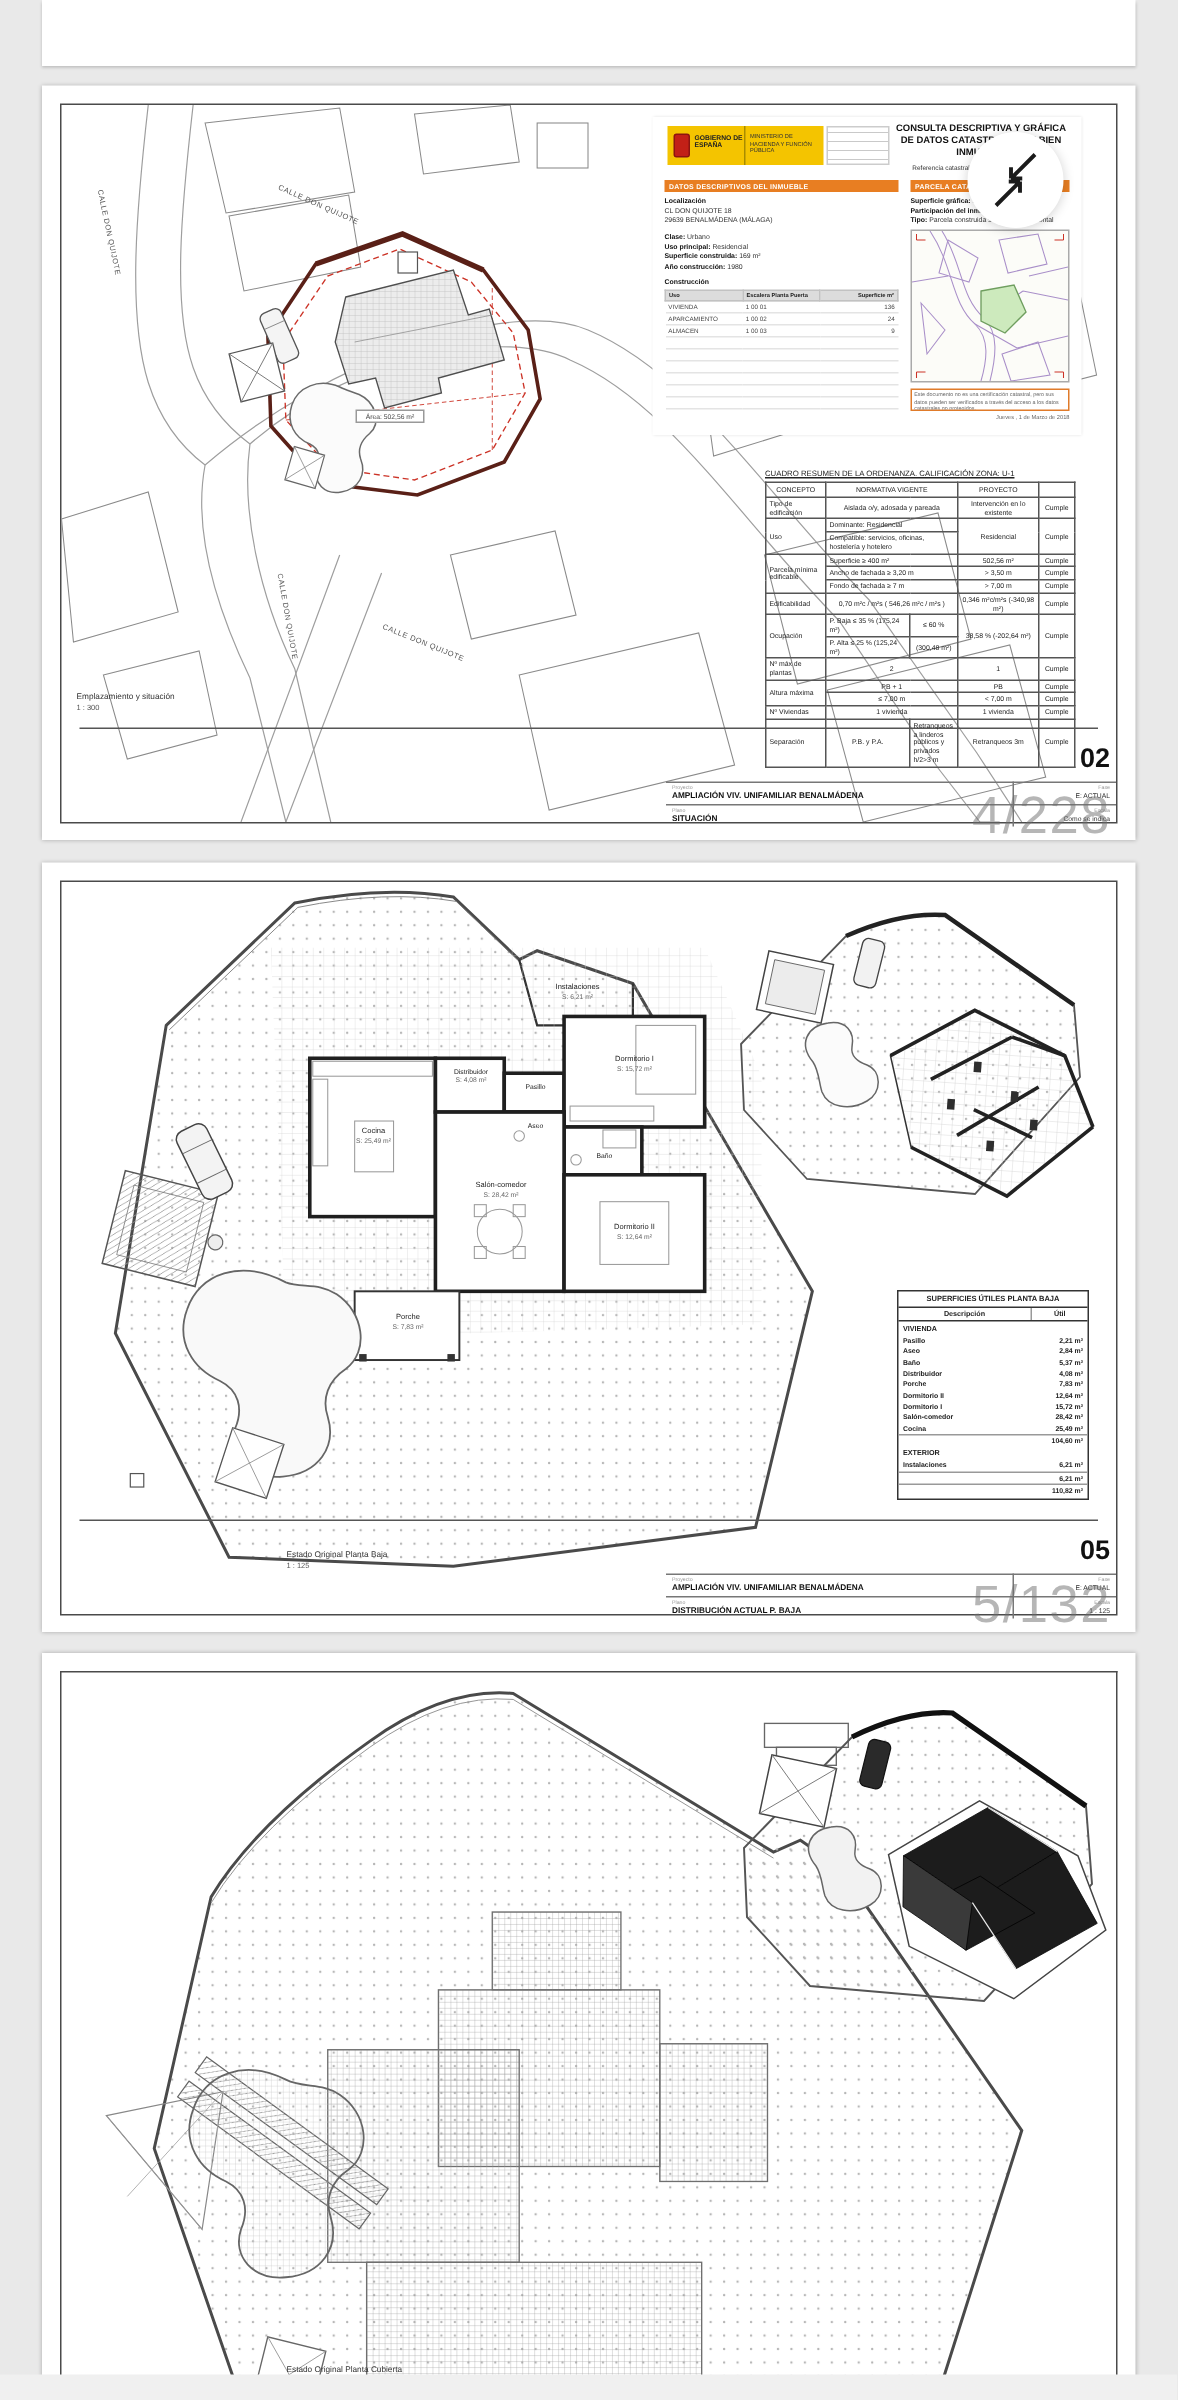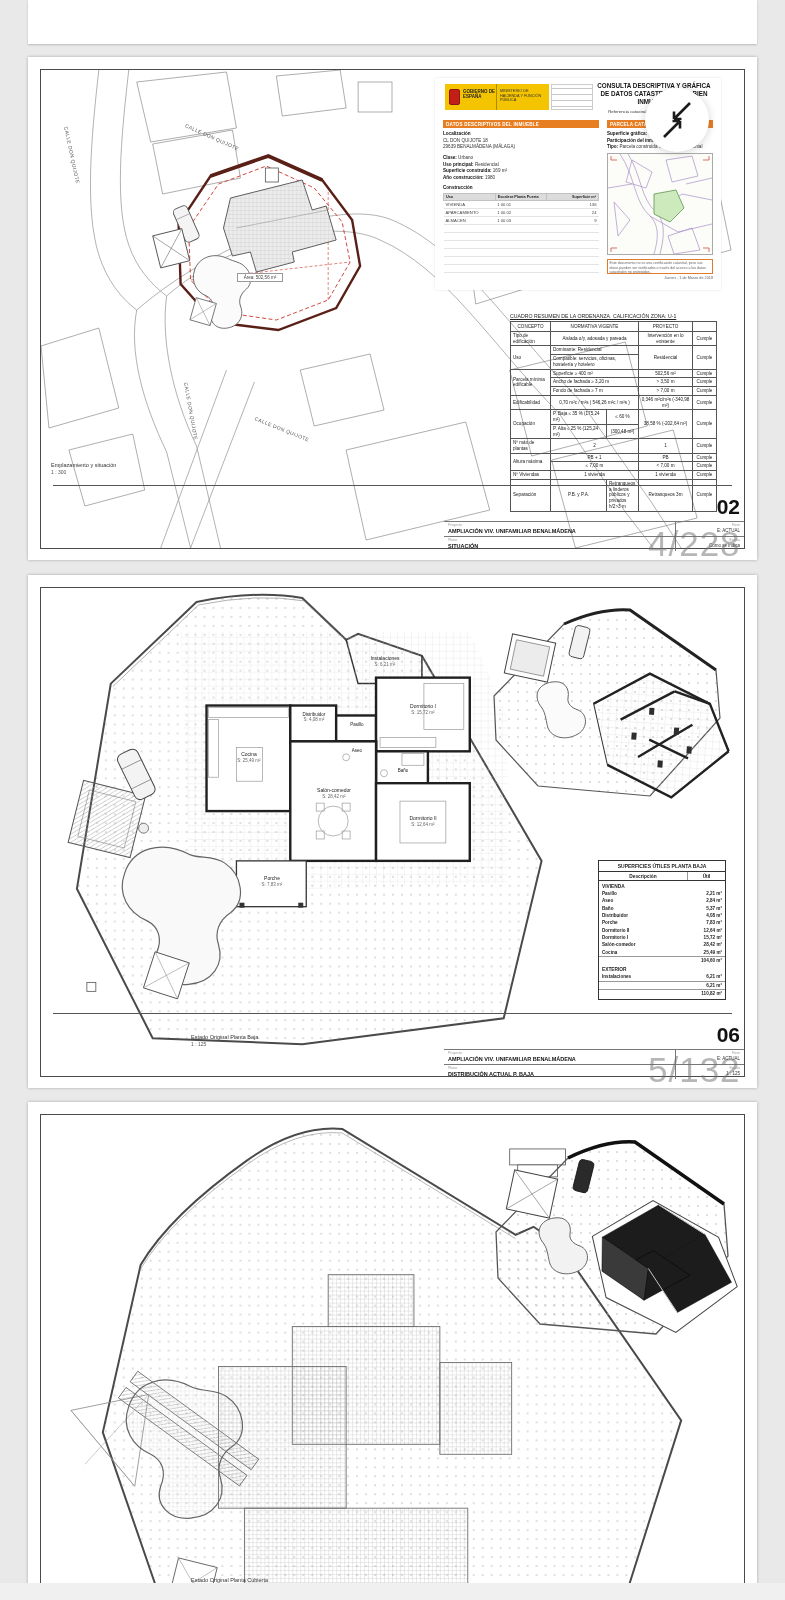--- a/index.html
+++ b/index.html
@@ -17,21 +17,21 @@
 .drw{position:absolute;left:0;top:0;width:100%;height:100%}
 .lbl{position:absolute;font-size:5px;color:#555;white-space:nowrap;letter-spacing:.4px}
 .cap{position:absolute;font-size:5.5px;color:#333;line-height:1.3}
 .cap .sc{font-size:5px;color:#555}
 .areabox{position:absolute;background:#fff;border:1px solid #999;font-size:4.5px;color:#444;text-align:center;padding:1px 2px;white-space:nowrap}
 .roomlbl{position:absolute;text-align:center;font-size:5px;color:#222;line-height:1.15;white-space:nowrap}
 .roomlbl .s{font-size:4.5px;color:#666;display:block}
 
 .striptop{position:absolute;left:12px;right:12px;border-top:1px solid #555}
 .tb{position:absolute;right:13px;bottom:9px;width:300px;height:54px}
-.tb .num{position:absolute;right:4px;top:-2px;font-size:21px;font-weight:bold;color:#111}
+.tb .num{position:absolute;right:4px;top:-2px;font-size:18px;font-weight:bold;color:#111}
 .tb .r1{position:absolute;left:0;right:0;top:24px;border-top:1px solid #777;height:15px}
 .tb .r2{position:absolute;left:0;right:0;top:39px;border-top:1px solid #777;height:15px}
 .tb .sl{position:absolute;font-size:3.5px;color:#999;top:1px;left:4px}
 .tb .sv{position:absolute;font-size:5.5px;color:#111;top:6px;left:4px;font-weight:bold;white-space:nowrap}
 .tb .rl{position:absolute;font-size:3.5px;color:#999;top:1px;right:4px}
 .tb .rv{position:absolute;font-size:4.5px;color:#333;top:6px;right:4px;white-space:nowrap}
 .tb .vdiv{position:absolute;right:68px;top:24px;bottom:0;border-left:1px solid #777}
 
 .badge{position:absolute;left:648px;font-size:35px;color:rgba(110,110,110,.5);z-index:20;letter-spacing:1px}
 .fab{position:absolute;left:617px;top:31px;width:64px;height:64px;border-radius:50%;background:#fff;box-shadow:0 1px 8px rgba(0,0,0,.18);z-index:10}
@@ -563,21 +563,21 @@
         <span class="n"></span>
         <span class="v">6,21 m²</span>
       </div>
     <div class="srow stot" style="padding-bottom:2px">
         <span class="n"></span>
         <span class="v">110,82 m²</span>
       </div>
   </div>
 
   <div class="tb">
-    <div class="num">06</div>
+    <div class="num">05</div>
     <div class="r1">
       <span class="sl">Proyecto</span>
       <span class="sv">AMPLIACIÓN VIV. UNIFAMILIAR BENALMÁDENA</span>
       <span class="rl">Fase</span>
       <span class="rv">E: ACTUAL</span>
     </div>
     <div class="r2">
       <span class="sl">Plano</span>
       <span class="sv">DISTRIBUCIÓN ACTUAL P. BAJA</span>
       <span class="rl">Escala</span>

